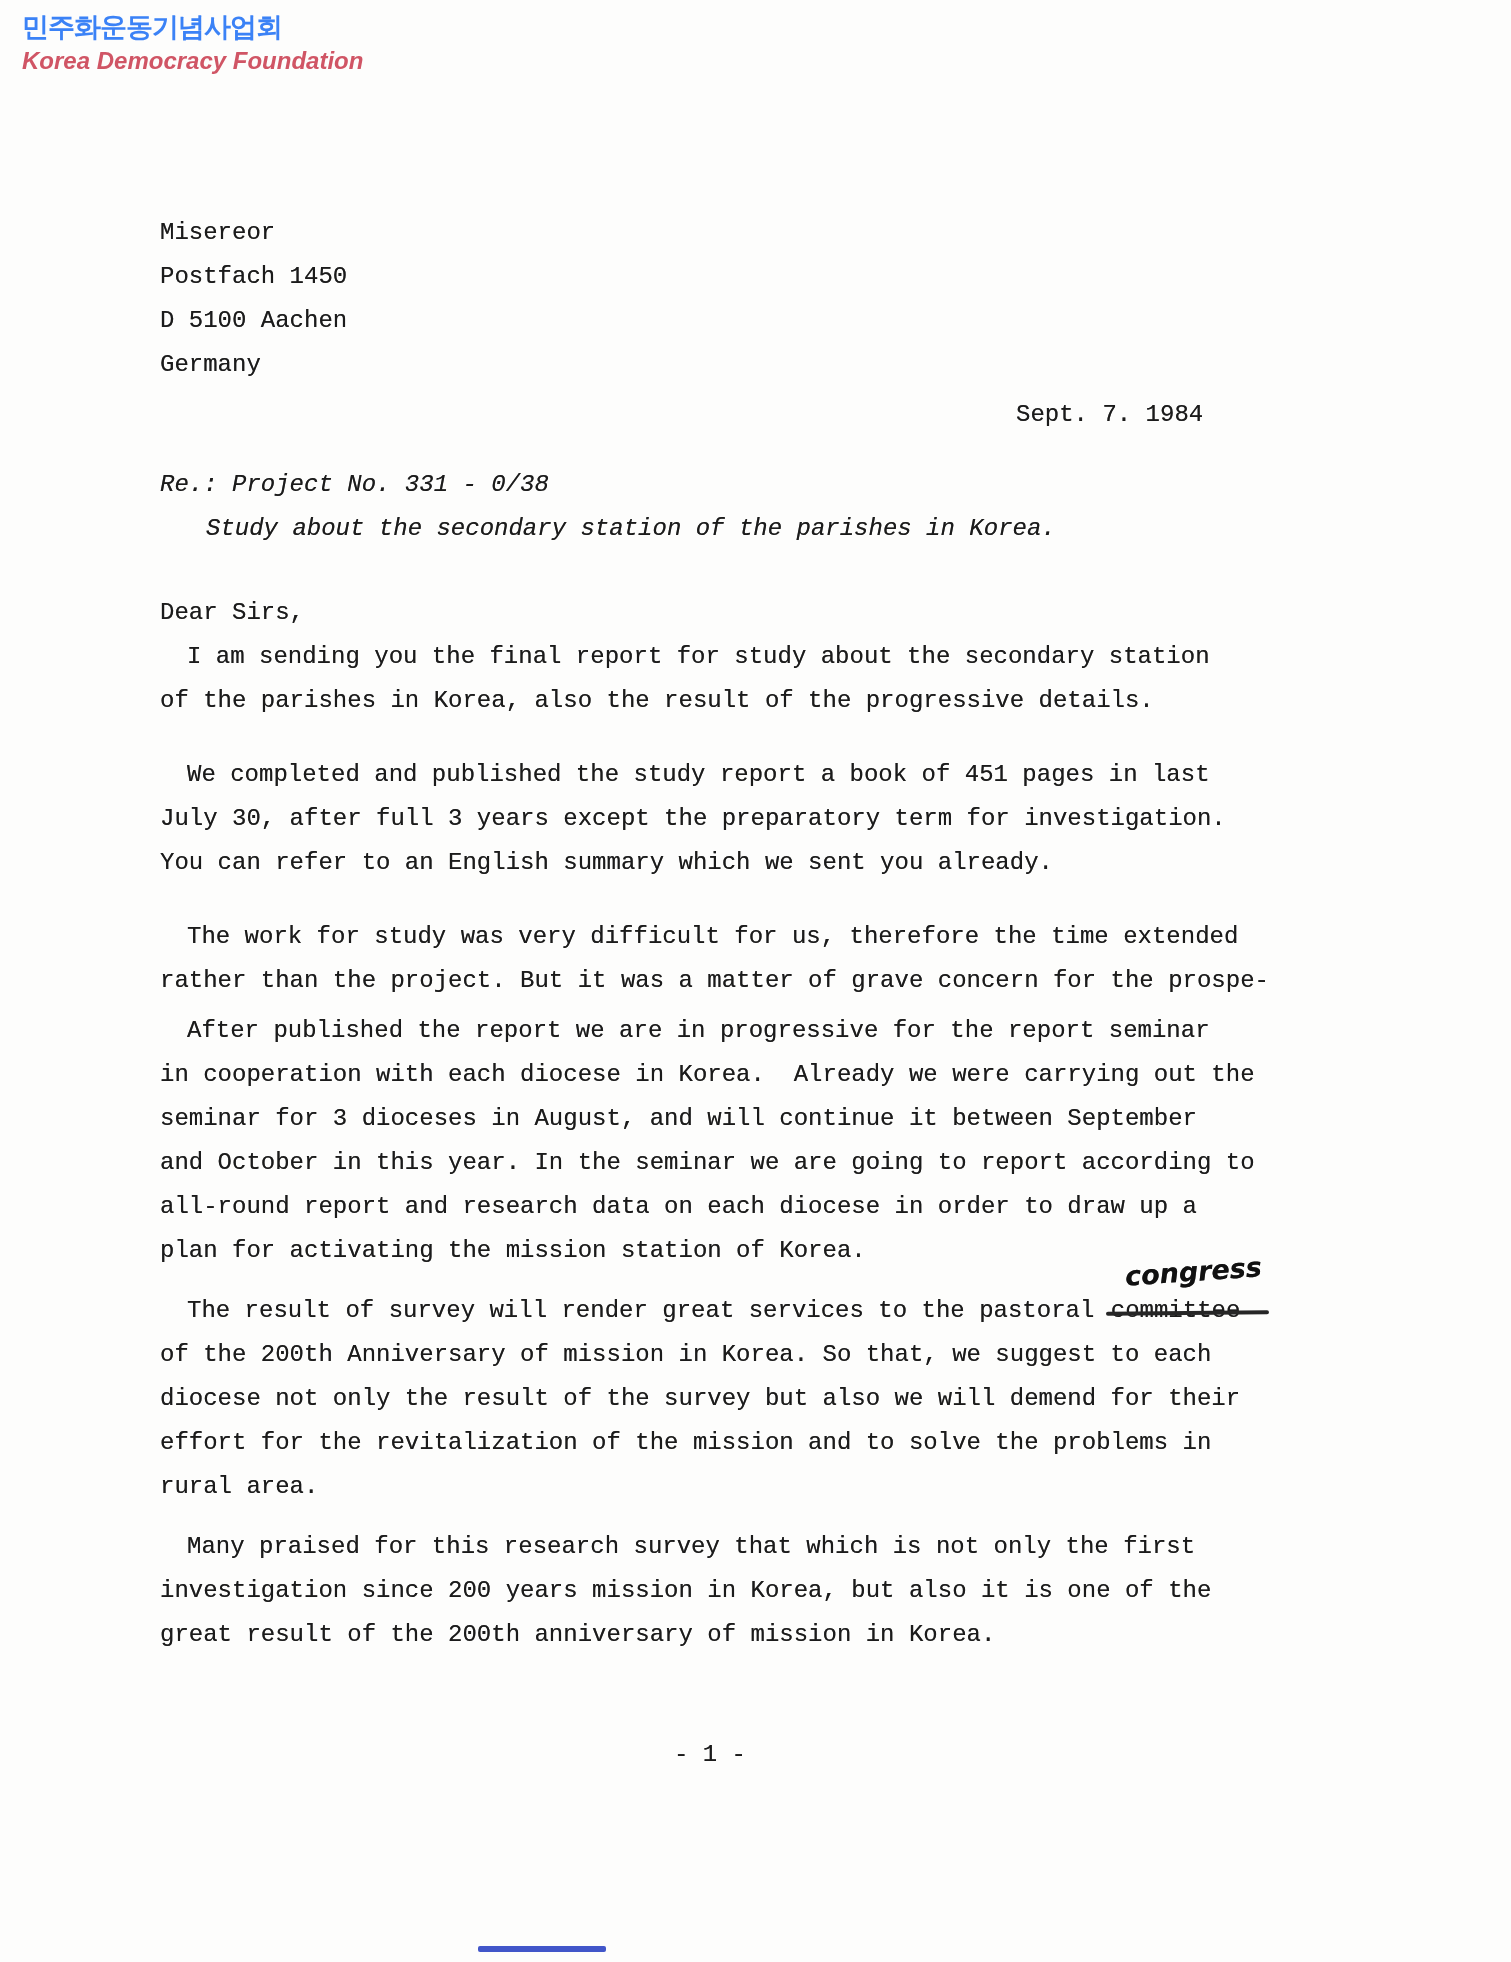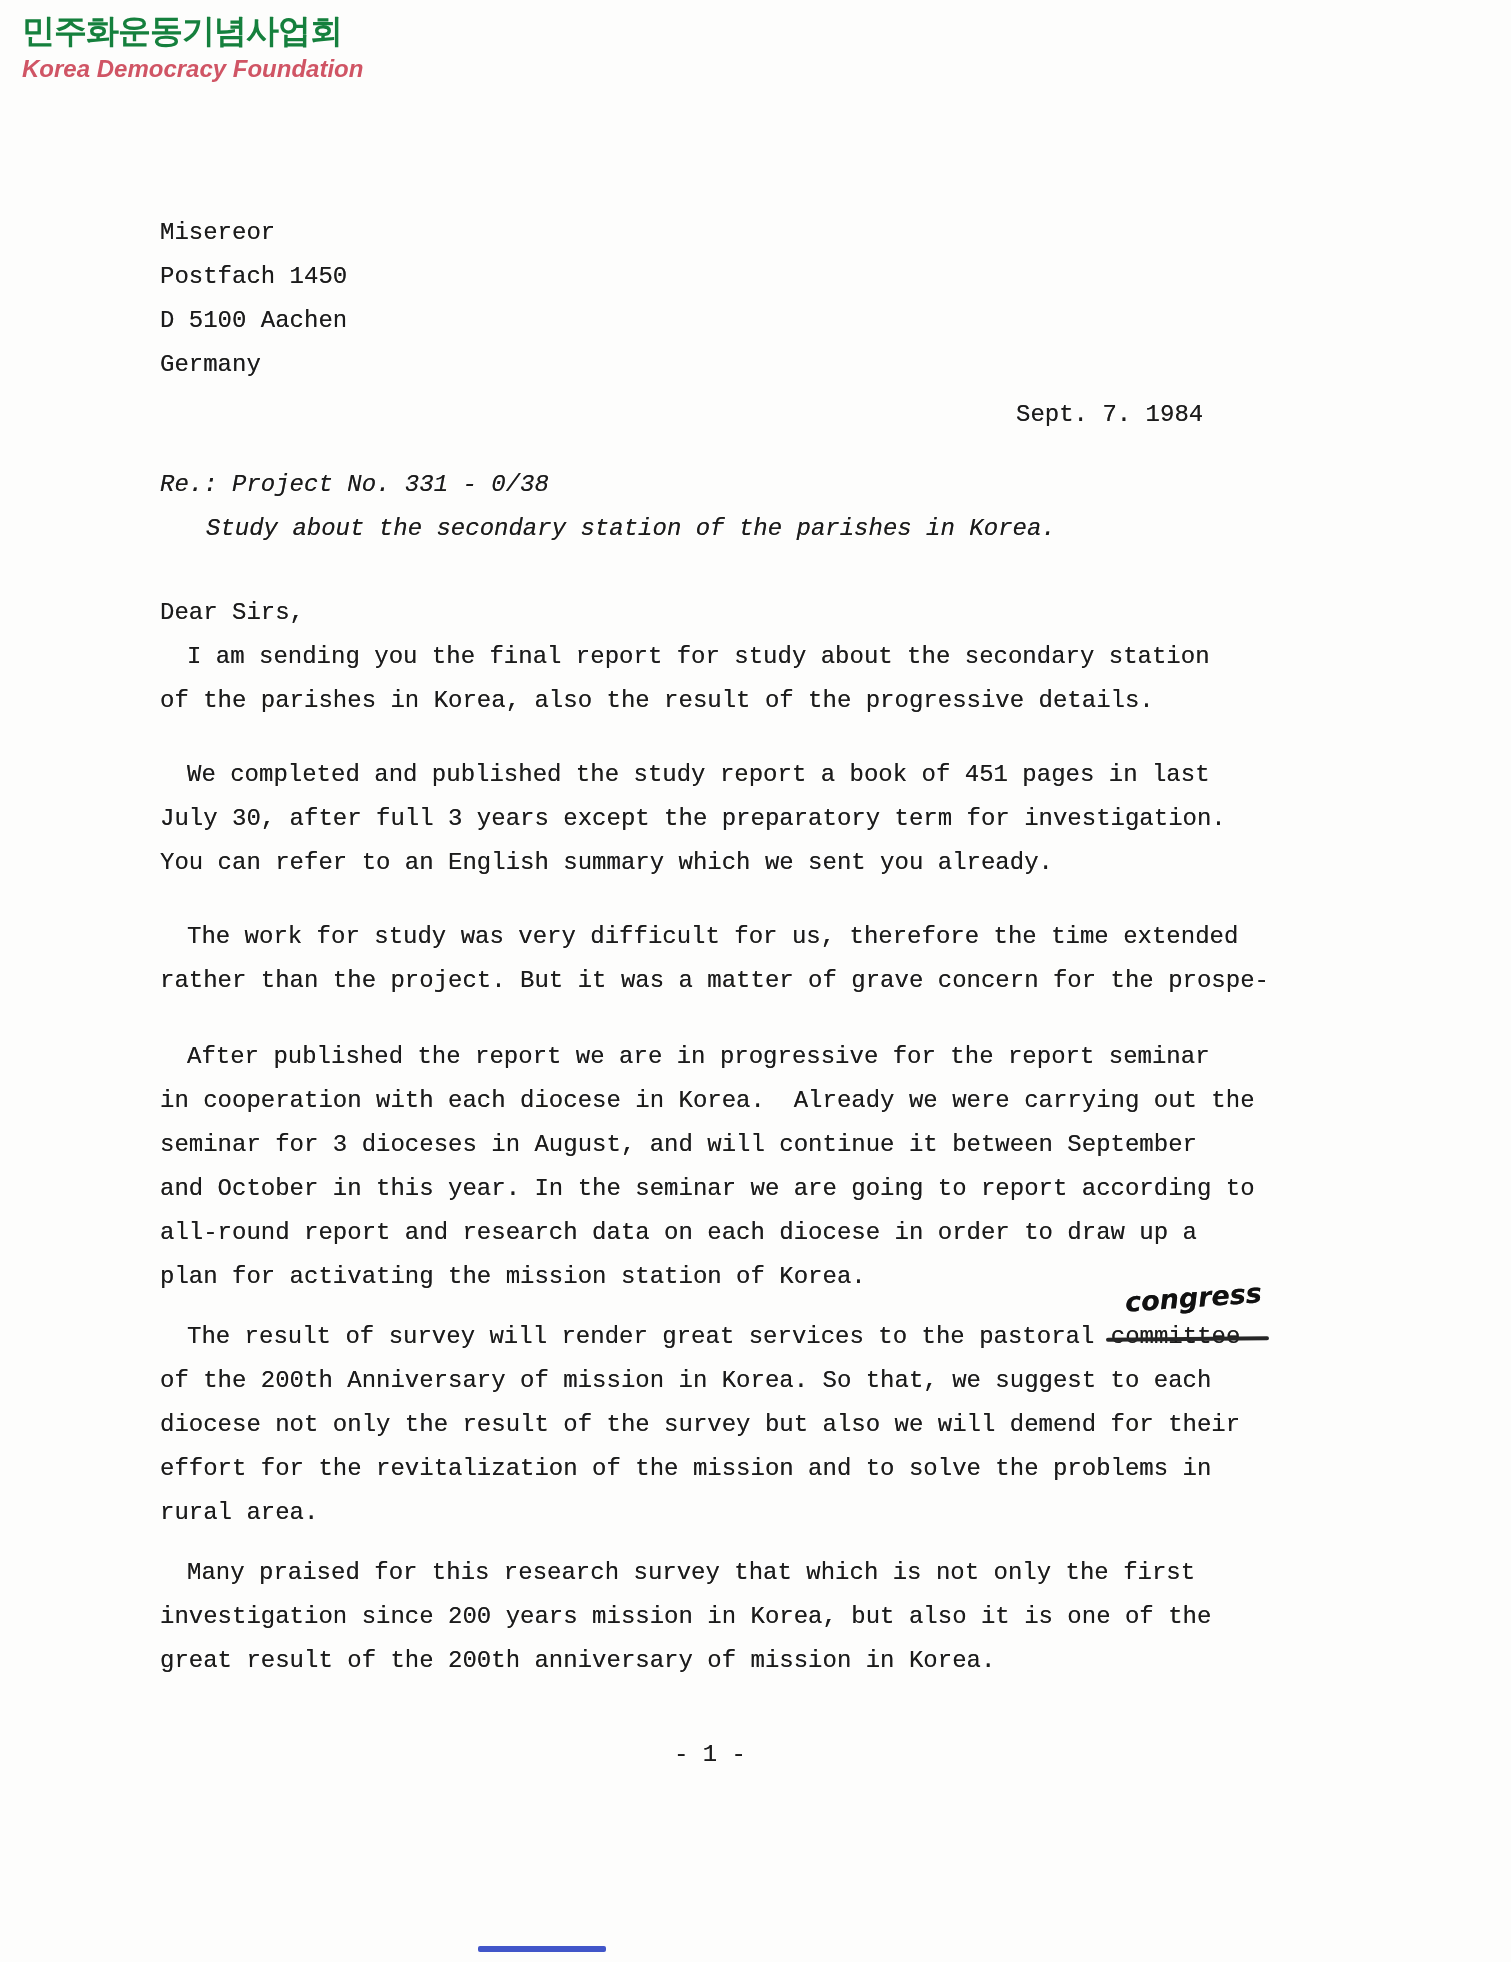--- a/index.html
+++ b/index.html
@@ -12,23 +12,23 @@
     overflow: hidden;
     font-family: "Liberation Mono", "DejaVu Sans Mono", monospace;
     font-size: 24px;
     color: #1b1b1b;
   }
   
   .logo { position: absolute; top: 10px; left: 22px; }
   .logo-korean {
     font-family: Liberation Serif, serif;
     font-weight: bold;
-    font-size: 33px;
+    font-size: 27px;
     letter-spacing: -1px;
-    color: #15803d;
+    color: #3b82f6;
     line-height: 1.3;
   }
   .logo-english {
     font-family: "Liberation Sans", sans-serif;
     font-weight: bold;
     font-style: italic;
     font-size: 24px;
     color: #d05565;
     margin-top: 2px;
   }
@@ -37,21 +37,21 @@
   .line { white-space: pre; line-height: 44px; height: 44px; }
   .recipient { position: absolute; top: 211px; left: 160px; }
   .date-line { position: absolute; top: 393px; left: 1016px; line-height: 44px; }
   .subject { position: absolute; top: 463px; left: 160px; font-style: italic; }
   .subject .line2 { padding-left: 46px; }
   .body { position: absolute; top: 591px; left: 160px; width: 1150px; }
   .para { margin: 0; }
   .para .first { padding-left: 27px; }
   .m18 { margin-top: 30px; }
   .m30 { margin-top: 30px; }
-  .m20 { margin-top: 32px; }
+  .m20 { margin-top: 6px; }
   .m16 { margin-top: 16px; }
   
   .struck { position: relative; display: inline-block; margin-left: 2px; }
   .struck-inner { position: relative; display: inline-block; }
   .struck-inner::after {
     content: "";
     position: absolute;
     left: -5px;
     right: -28px;
     top: 50%;

